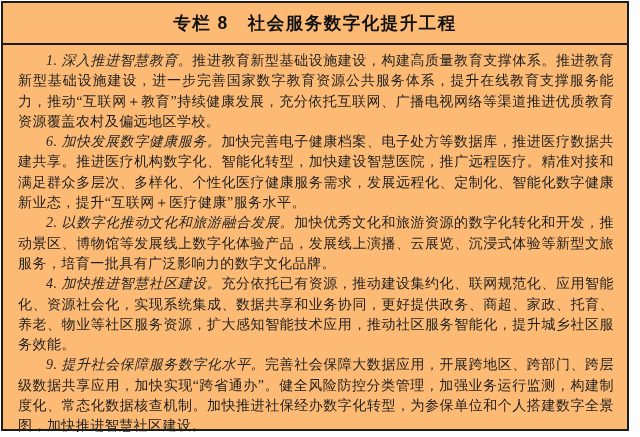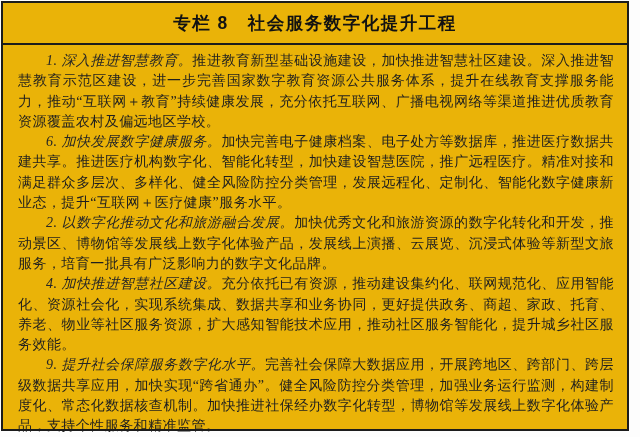--- a/index.html
+++ b/index.html
@@ -16,21 +16,21 @@
     font-family: "Liberation Serif", serif;
   }
   .panel {
     position: absolute;
     left: 1px;
     top: 1px;
     width: 628px;
     height: 430px;
     box-sizing: border-box;
     border: 2px solid #1c1c1c;
-    background: #eab308;
+    background: #fdba74;
   }
   .panel-title {
     height: 40px;
     line-height: 40px;
     text-align: center;
     border-bottom: 2px solid #1c1c1c;
     font-family: "Liberation Sans", sans-serif;
     font-weight: 700;
     font-size: 17.5px;
     color: #121212;
@@ -57,20 +57,20 @@
     font-style: normal;
   }
 </style>
 </head>
 <body>
 
 <div class="page">
   <div class="panel">
     <div class="panel-title">专栏 8　社会服务数字化提升工程</div>
     <div class="panel-body">
-      <p class="para"><span class="lead">1. 深入推进智慧教育。</span><span class="txt">推进教育新型基础设施建设，加快推进智慧社区建设。深入推进智慧教育示范区建设，进一步完善国家数字教育资源公共服务体系，提升在线教育支撑服务能力，推动“互联网＋教育”持续健康发展，充分依托互联网、广播电视网络等渠道推进优质教育资源覆盖农村及偏远地区学校。</span></p>
-      <p class="para"><span class="lead">6. 加快发展数字健康服务。</span><span class="txt">加快完善电子健康档案、电子处方等数据库，推进医疗数据共建共享。推进医疗机构数字化、智能化转型，加快建设智慧医院，推广远程医疗。精准对接和满足群众多层次、多样化、健全风险防控分类管理，发展远程化、定制化、智能化数字健康新业态，提升“互联网＋医疗健康”服务水平。</span></p>
+      <p class="para"><span class="lead">1. 深入推进智慧教育。</span><span class="txt">推进教育新型基础设施建设，构建高质量教育支撑体系。推进教育新型基础设施建设，进一步完善国家数字教育资源公共服务体系，提升在线教育支撑服务能力，推动“互联网＋教育”持续健康发展，充分依托互联网、广播电视网络等渠道推进优质教育资源覆盖农村及偏远地区学校。</span></p>
+      <p class="para"><span class="lead">6. 加快发展数字健康服务。</span><span class="txt">加快完善电子健康档案、电子处方等数据库，推进医疗数据共建共享。推进医疗机构数字化、智能化转型，加快建设智慧医院，推广远程医疗。精准对接和满足群众多层次、多样化、个性化医疗健康服务需求，发展远程化、定制化、智能化数字健康新业态，提升“互联网＋医疗健康”服务水平。</span></p>
       <p class="para"><span class="lead">2. 以数字化推动文化和旅游融合发展。</span><span class="txt">加快优秀文化和旅游资源的数字化转化和开发，推动景区、博物馆等发展线上数字化体验产品，发展线上演播、云展览、沉浸式体验等新型文旅服务，培育一批具有广泛影响力的数字文化品牌。</span></p>
       <p class="para"><span class="lead">4. 加快推进智慧社区建设。</span><span class="txt">充分依托已有资源，推动建设集约化、联网规范化、应用智能化、资源社会化，实现系统集成、数据共享和业务协同，更好提供政务、商超、家政、托育、养老、物业等社区服务资源，扩大感知智能技术应用，推动社区服务智能化，提升城乡社区服务效能。</span></p>
-      <p class="para"><span class="lead">9. 提升社会保障服务数字化水平。</span><span class="txt">完善社会保障大数据应用，开展跨地区、跨部门、跨层级数据共享应用，加快实现“跨省通办”。健全风险防控分类管理，加强业务运行监测，构建制度化、常态化数据核查机制。加快推进社保经办数字化转型，博物馆等发展线上数字化体验产品，支持个性服务和精准监管。</span></p>
+      <p class="para"><span class="lead">9. 提升社会保障服务数字化水平。</span><span class="txt">完善社会保障大数据应用，开展跨地区、跨部门、跨层级数据共享应用，加快实现“跨省通办”。健全风险防控分类管理，加强业务运行监测，构建制度化、常态化数据核查机制。加快推进社保经办数字化转型，为参保单位和个人搭建数字全景图，加快推进智慧社区建设。</span></p>
     </div>
   </div>
 </div>
 
 </body></html>

